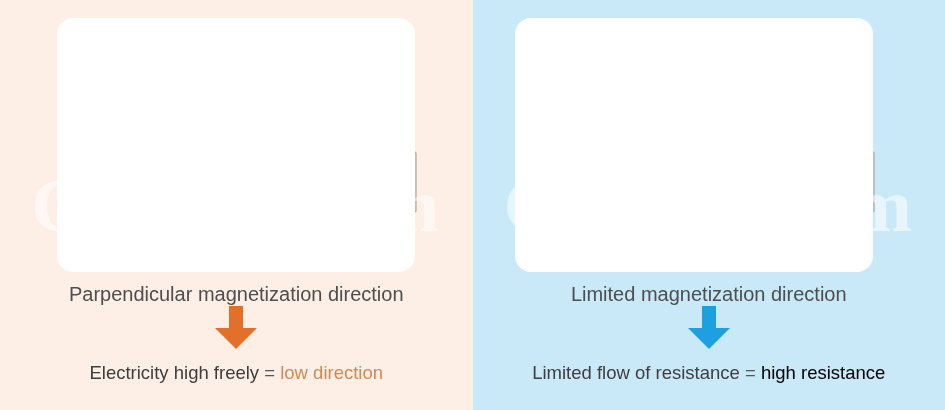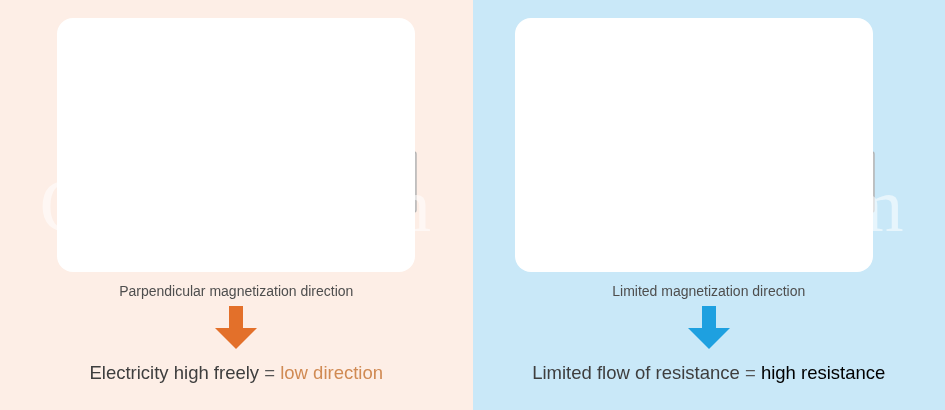--- a/index.html
+++ b/index.html
@@ -21,21 +21,21 @@
   }
   .panel.left{ background:#fdeee6; }
   .panel.right{ background:#c9e8f8; }
 
   
   .watermark{
     position:absolute;
     left:0; top:0; width:100%; height:100%;
     pointer-events:none;
     display:flex; align-items:center; justify-content:center;
-    font-size:76px; font-weight:normal;
+    font-size:76px; font-weight:bold;
     color:rgba(255,255,255,0.55);
     letter-spacing:2px;
     white-space:nowrap;
     z-index:4;
     font-family:"Liberation Serif", serif;
   }
 
   .card{
     position:absolute;
     left:57px; top:18px;
@@ -46,21 +46,21 @@
   }
   .panel.right .card{ left:42px; }
 
   .svgwrap{ position:absolute; left:0; top:0; width:100%; height:100%; }
 
   .caption{
     position:absolute;
     left:0; width:100%;
     top:283px;
     text-align:center;
-    font-size:14px;
+    font-size:20px;
     color:#4e4e4e;
     z-index:3;
   }
   .bigarrow{
     position:absolute;
     left:50%; transform:translateX(-50%);
     top:306px;
     z-index:3;
   }
   .result{

